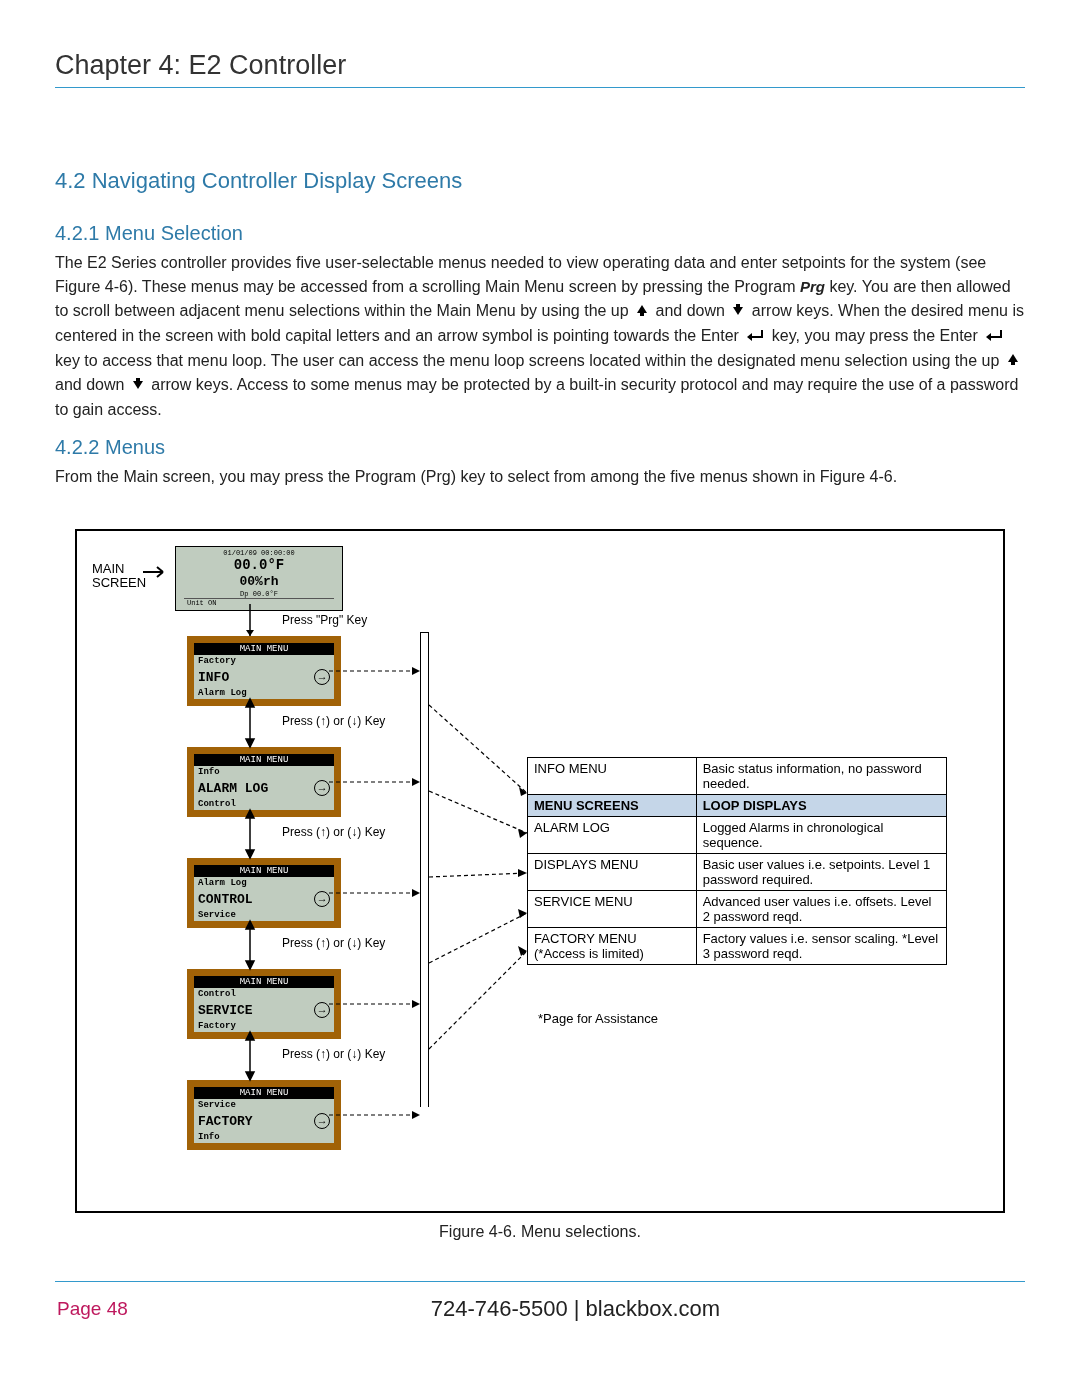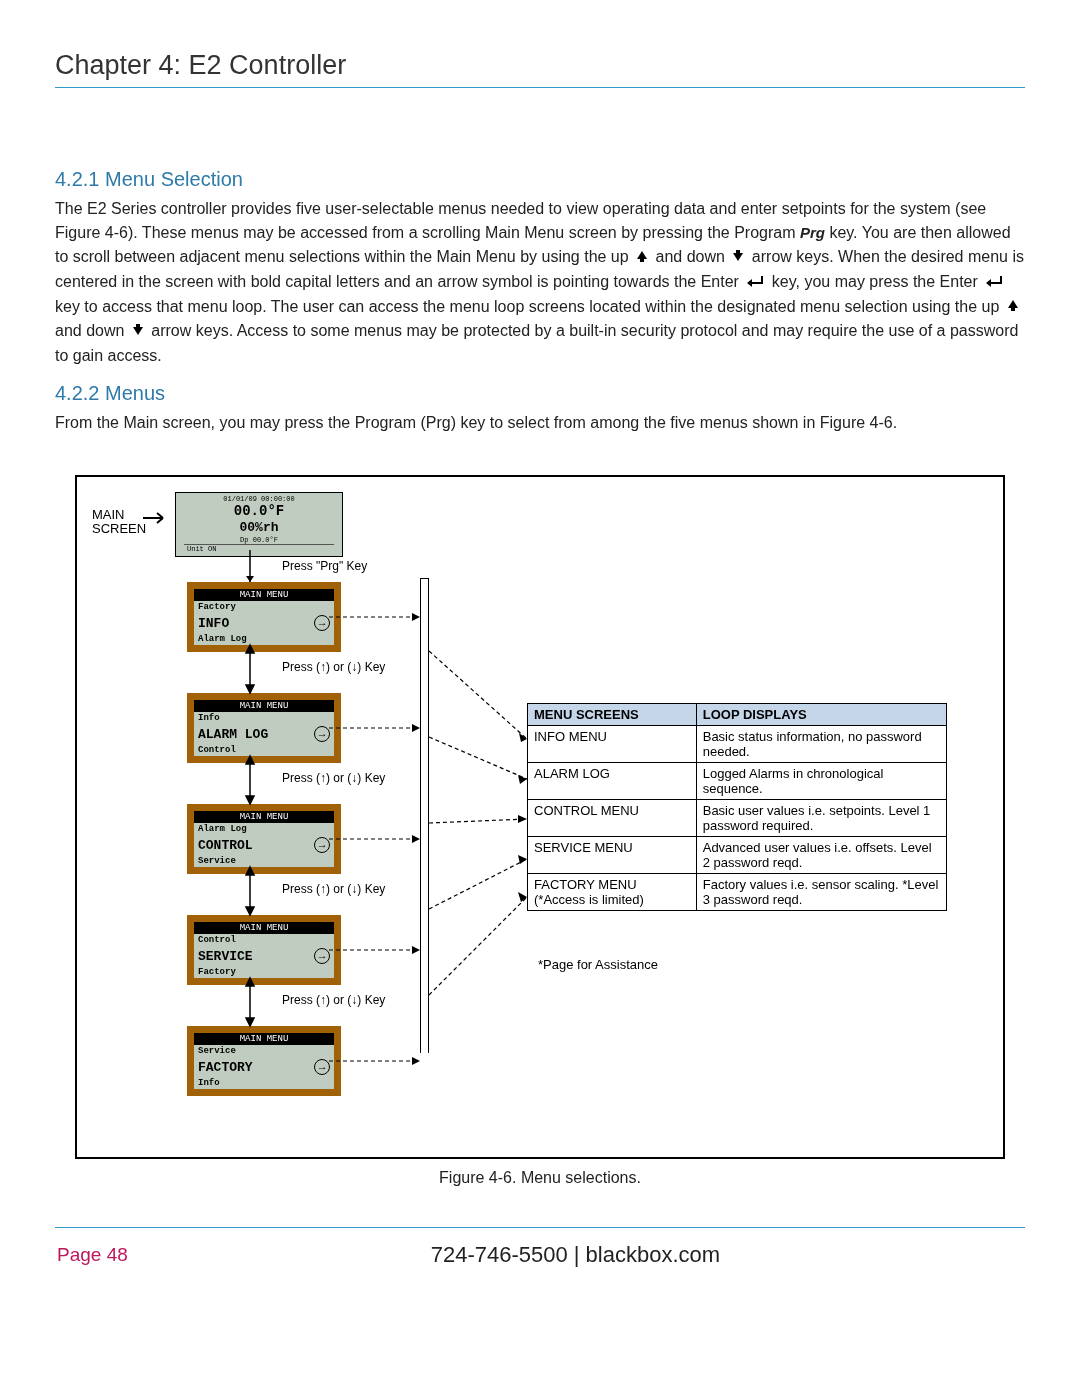--- a/index.html
+++ b/index.html
@@ -177,20 +177,21 @@
 .footer .pg { color: #be185d; }
 .footer .contact { margin: 0 auto; color: #222; font-size: 22px;}
 svg.dash { position:absolute; pointer-events:none; }
 </style>
 </head>
 <body>
 
 <div class="page">
   <div class="chapter-title">Chapter 4: E2 Controller</div>
 
+  <div class="h2">4.2 Navigating Controller Display Screens</div>
 
   <div class="h3">4.2.1 Menu Selection</div>
   <div class="para">
     <span>The E2 Series controller provides five user-selectable menus needed to view operating data and enter setpoints for the system (see Figure 4-6). These menus may be accessed from a scrolling Main Menu screen by pressing the Program </span>
     <span class="prg">Prg</span>
     <span> key. You are then allowed to scroll between adjacent menu selections within the Main Menu by using the up </span>
     <span class="inline-icon"><svg width="14" height="14">
           <path d="M7 2 L12 10 L9 10 L9 13 L5 13 L5 10 L2 10 Z" fill="#000"></path>
         </svg></span>
     <span> and down </span>
@@ -344,33 +345,33 @@
         <path d="M343 251 L335 247 L335 255 Z"></path>
         <path d="M343 362 L335 358 L335 366 Z"></path>
         <path d="M343 473 L335 469 L335 477 Z"></path>
         <path d="M343 584 L335 580 L335 588 Z"></path>
       </g>
     </svg>
 
     <table class="loop-table">
       <tbody>
           <tr>
+            <td>INFO MENU</td>
+            <td>Basic status information, no password needed.</td>
+          </tr>
+      <tr>
         <th>MENU SCREENS</th>
         <th>LOOP DISPLAYS</th>
       </tr>
       <tr>
-            <td>INFO MENU</td>
-            <td>Basic status information, no password needed.</td>
-          </tr>
-      <tr>
             <td>ALARM LOG</td>
             <td>Logged Alarms in chronological sequence.</td>
           </tr>
       <tr>
-            <td>CONTROL MENU</td>
+            <td>DISPLAYS MENU</td>
             <td>Basic user values i.e. setpoints. Level 1 password required.</td>
           </tr>
       <tr>
             <td>SERVICE MENU</td>
             <td>Advanced user values i.e. offsets. Level 2 password reqd.</td>
           </tr>
       <tr>
             <td>FACTORY MENU (*Access is limited)</td>
             <td>Factory values i.e. sensor scaling. *Level 3 password reqd.</td>
           </tr>

